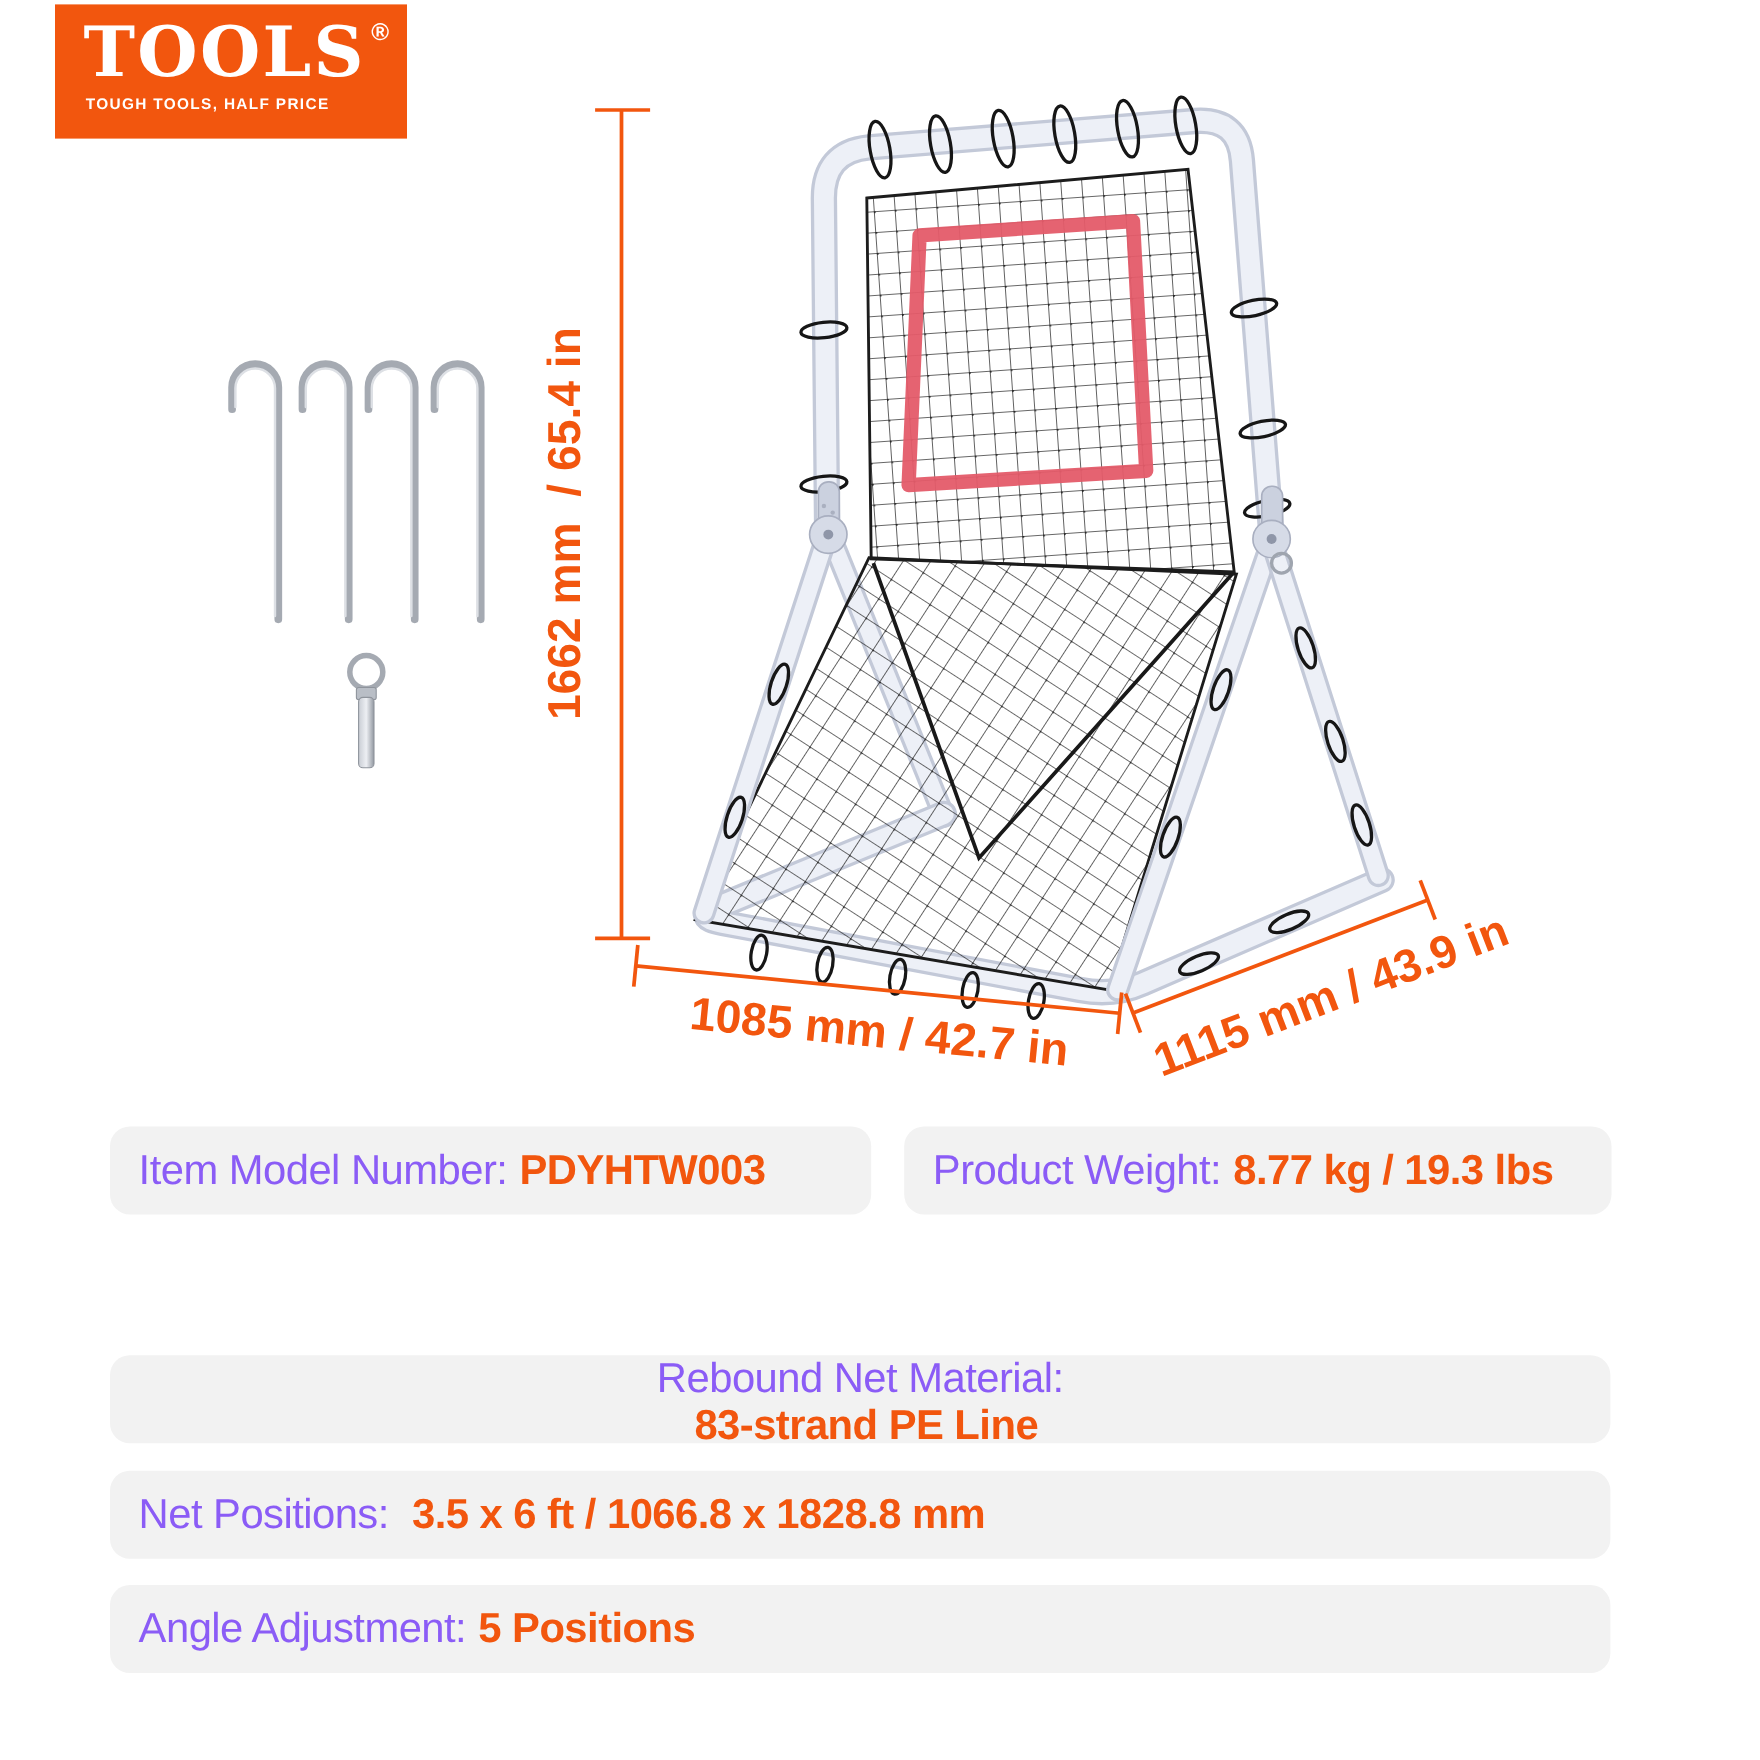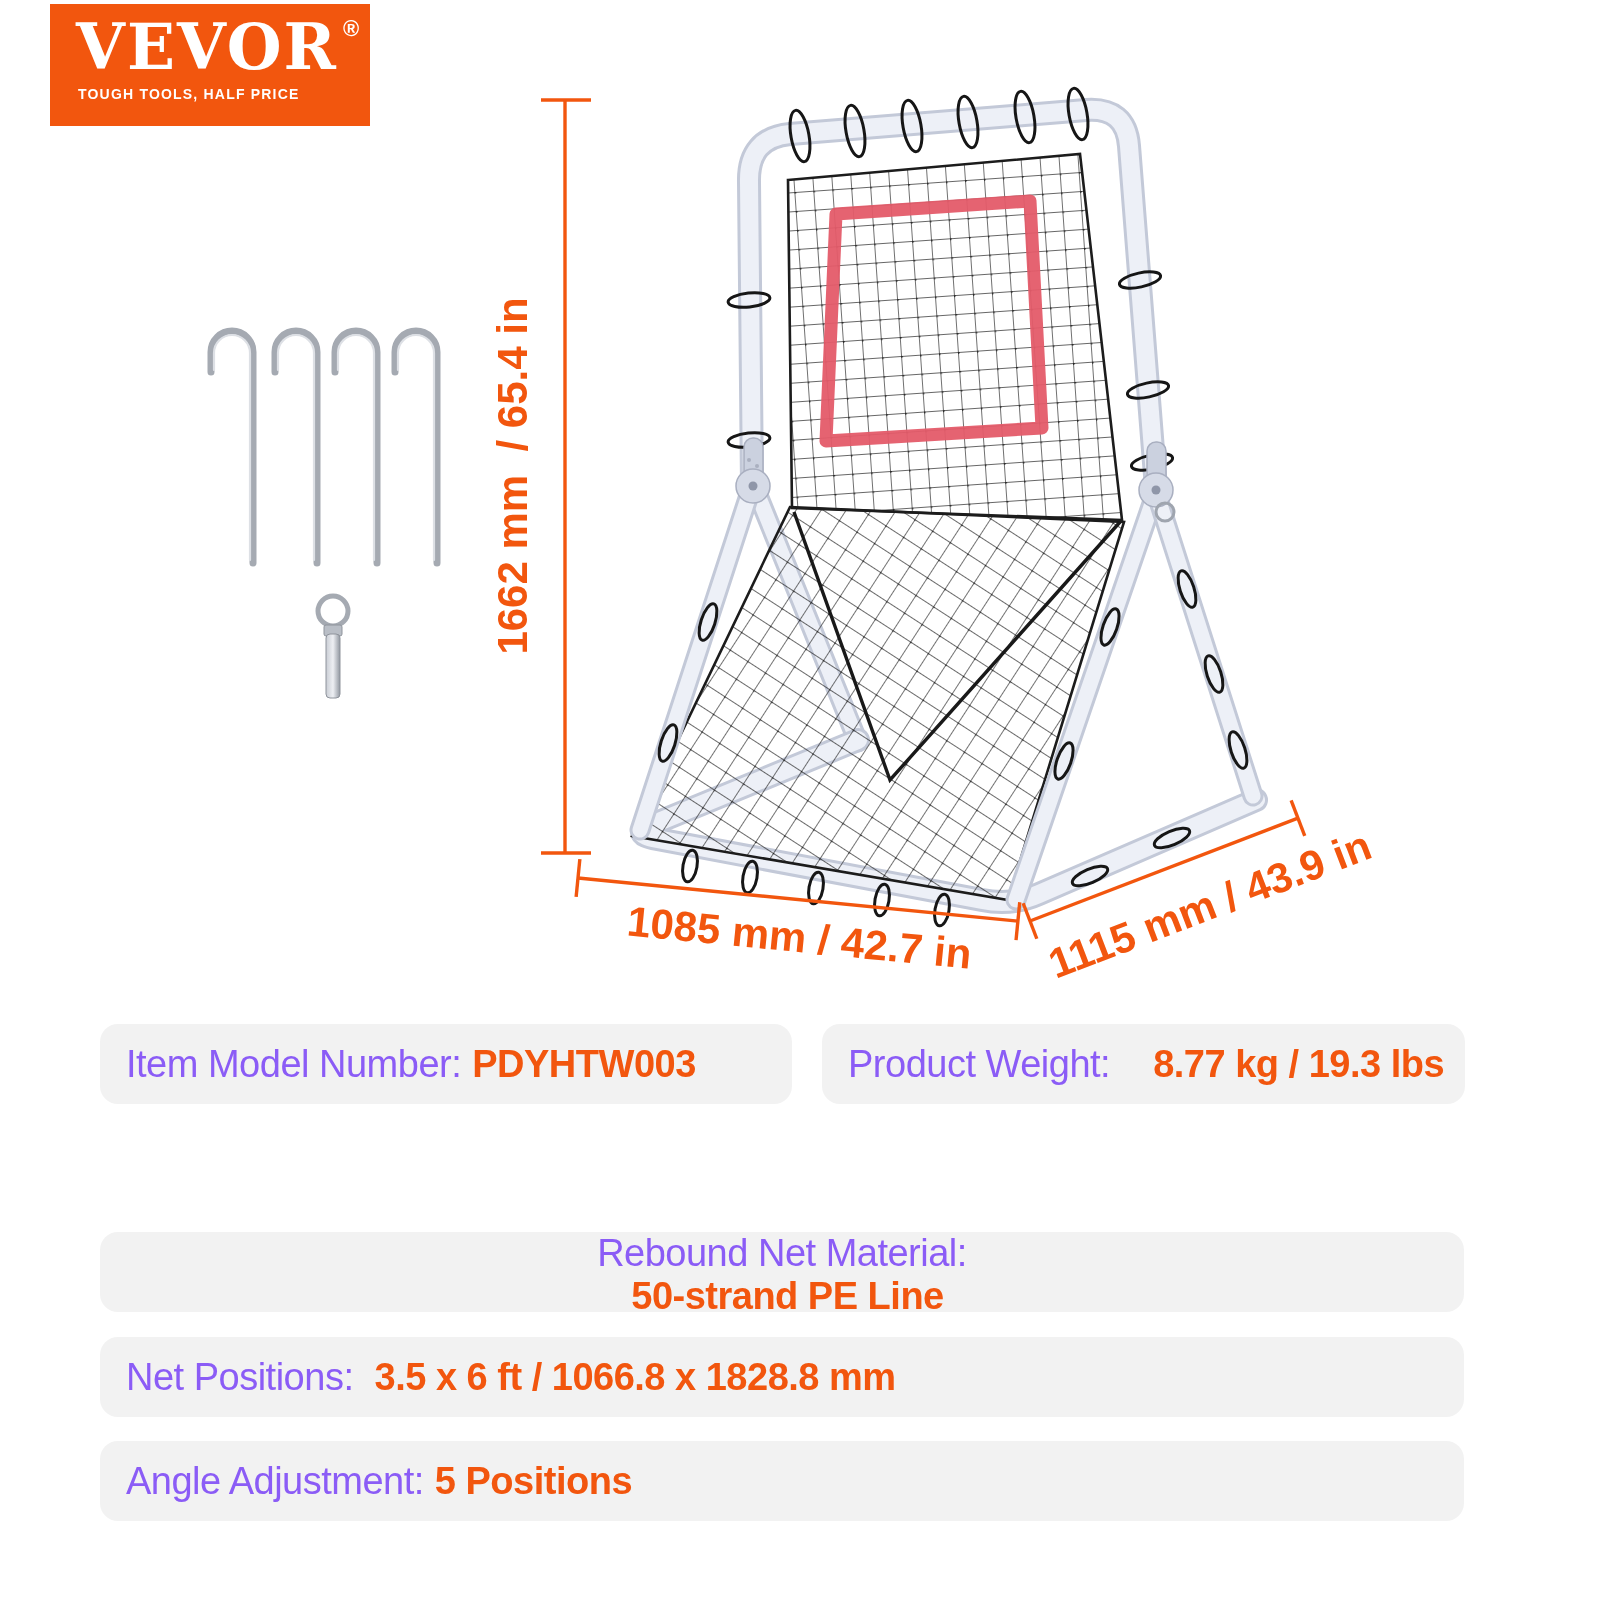--- a/index.html
+++ b/index.html
@@ -29,21 +29,21 @@
   .lb{color:#8b5cf6;}
   .vl{color:#F2560E;font-weight:bold;margin-left:11px;}
 </style>
 </head>
 <body>
 
 <div class="stage">
 
   <div class="logo">
     <div class="brandrow">
-      <span class="brand">VEVOR</span>
+      <span class="brand">TOOLS</span>
       <span class="reg">®</span>
     </div>
     <div class="tagline">TOUGH TOOLS, HALF PRICE</div>
   </div>
 
   <svg class="art" viewBox="0 0 1600 1000">
     <defs>
       <pattern id="netU" width="19" height="19" patternUnits="userSpaceOnUse" patternTransform="rotate(-4)">
         <path d="M0 0H19M0 0V19" stroke="#222222" stroke-width="1.4" fill="none"></path>
         <circle cx="0" cy="0" r="2" fill="#111111"></circle>
@@ -181,27 +181,27 @@
         <line class="dim" x1="287" y1="-19" x2="287" y2="19"></line>
       </g>
       <text class="dimtxt" text-anchor="middle" transform="translate(1215 918) rotate(-21)">1115 mm / 43.9 in</text>
     </g>
   </svg>
 
   <div class="pill" style="left:100px;top:1024px;width:640px;">
     <span class="lb">Item Model Number:</span>
     <span class="vl">PDYHTW003</span>
   </div>
-  <div class="pill" style="left:822px;top:1024px;width:591px;gap:32px;">
+  <div class="pill" style="left:822px;top:1024px;width:591px;">
     <span class="lb">Product Weight:</span>
     <span class="vl">8.77 kg / 19.3 lbs</span>
   </div>
   <div class="pill" style="left:100px;top:1232px;width:1312px;flex-direction:column;">
     <span class="lb">Rebound Net Material:</span>
-    <span class="vl">50-strand PE Line</span>
+    <span class="vl">83-strand PE Line</span>
   </div>
   <div class="pill" style="left:100px;top:1337px;width:1312px;">
     <span class="lb">Net Positions:</span>
     <span class="vl"> 3.5 x 6 ft / 1066.8 x 1828.8 mm</span>
   </div>
   <div class="pill" style="left:100px;top:1441px;width:1312px;">
     <span class="lb">Angle Adjustment:</span>
     <span class="vl">5 Positions</span>
   </div>
 

